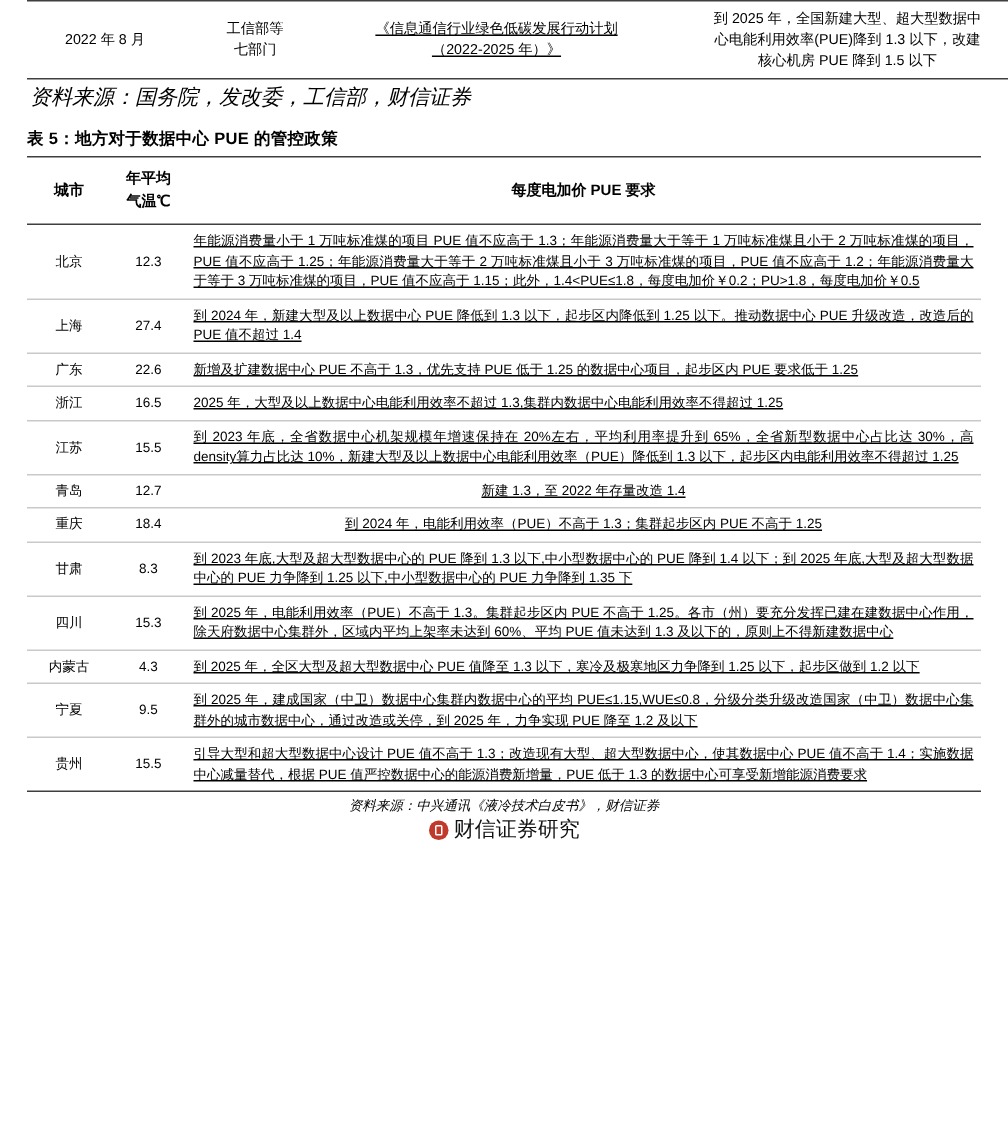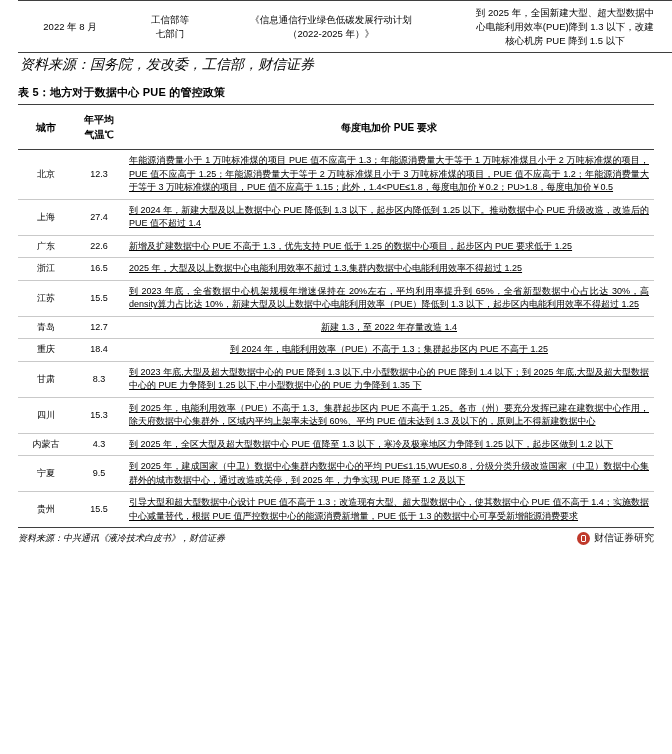--- a/index.html
+++ b/index.html
@@ -104,31 +104,32 @@
     text-align: center;
   }
 
   
   .footer {
     display: flex;
     justify-content: space-between;
     align-items: center;
     margin-top: 3px;
     width: 636px;
+    flex-direction: column;
   }
   .footer-src {
     font-size: 9px;
     font-family: "Liberation Serif", serif;
     font-style: italic;
   }
   .brand {
     display: flex;
     align-items: center;
     gap: 4px;
-    font-size: 10px;
+    font-size: 14px;
     color: #111;
     white-space: nowrap;
   }
   .brand-logo {
     width: 13px;
     height: 13px;
     border-radius: 50%;
     background: #c0392b;
     display: inline-block;
     position: relative;
@@ -148,21 +149,21 @@
 </head>
 <body>
 
 <div class="page">
 
   <table class="tbl top-tbl">
     <tbody>
       <tr>
         <td class="top-border-top top-border-bottom" style="width:96px;">2022 年 8 月</td>
         <td class="top-border-top top-border-bottom" style="width:88px;">工信部等<br>七部门</td>
-        <td class="top-border-top top-border-bottom" style="width:218px;">《信息通信行业绿色低碳发展行动计划<br>（2022-2025 年）》</td>
+        <td class="top-border-top top-border-bottom" style="width:218px;text-decoration:underline;">《信息通信行业绿色低碳发展行动计划<br>（2022-2025 年）》</td>
         <td class="top-border-top top-border-bottom" style="width:234px;">到 2025 年，全国新建大型、超大型数据中<br>心电能利用效率(PUE)降到 1.3 以下，改建<br>核心机房 PUE 降到 1.5 以下</td>
       </tr>
     </tbody>
   </table>
   <div class="src-line">资料来源：国务院，发改委，工信部，财信证券</div>
 
   <div class="tbl-title">表 5：地方对于数据中心 PUE 的管控政策</div>
 
   <table class="tbl main-tbl">
     <colgroup>

